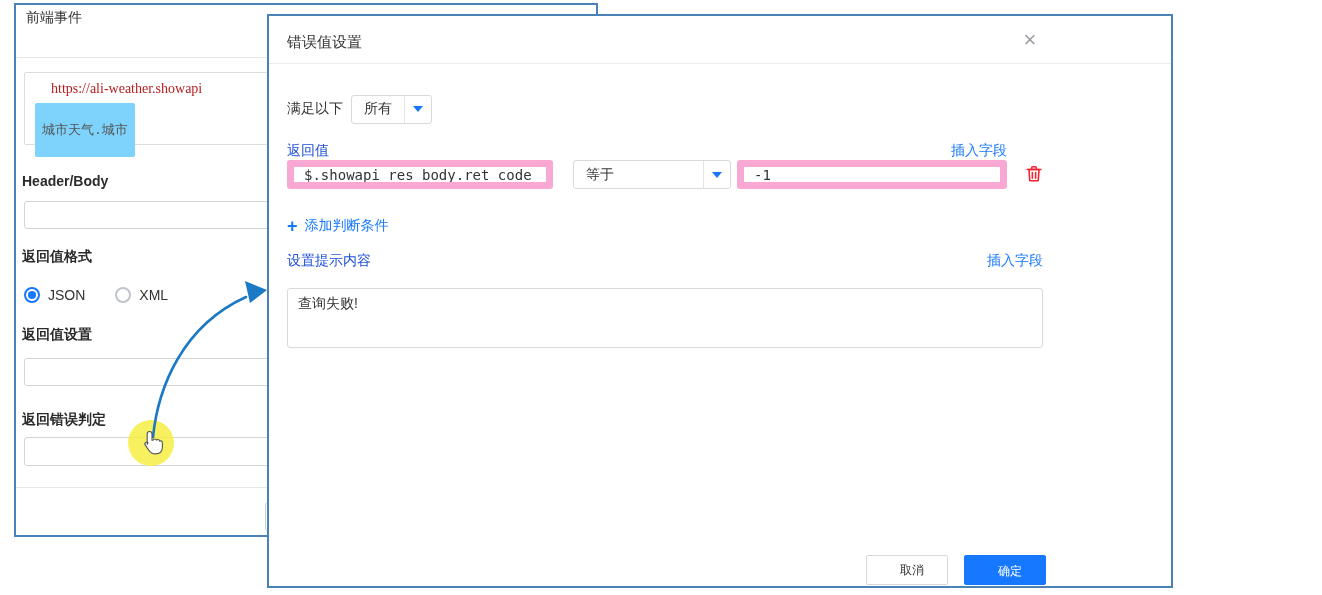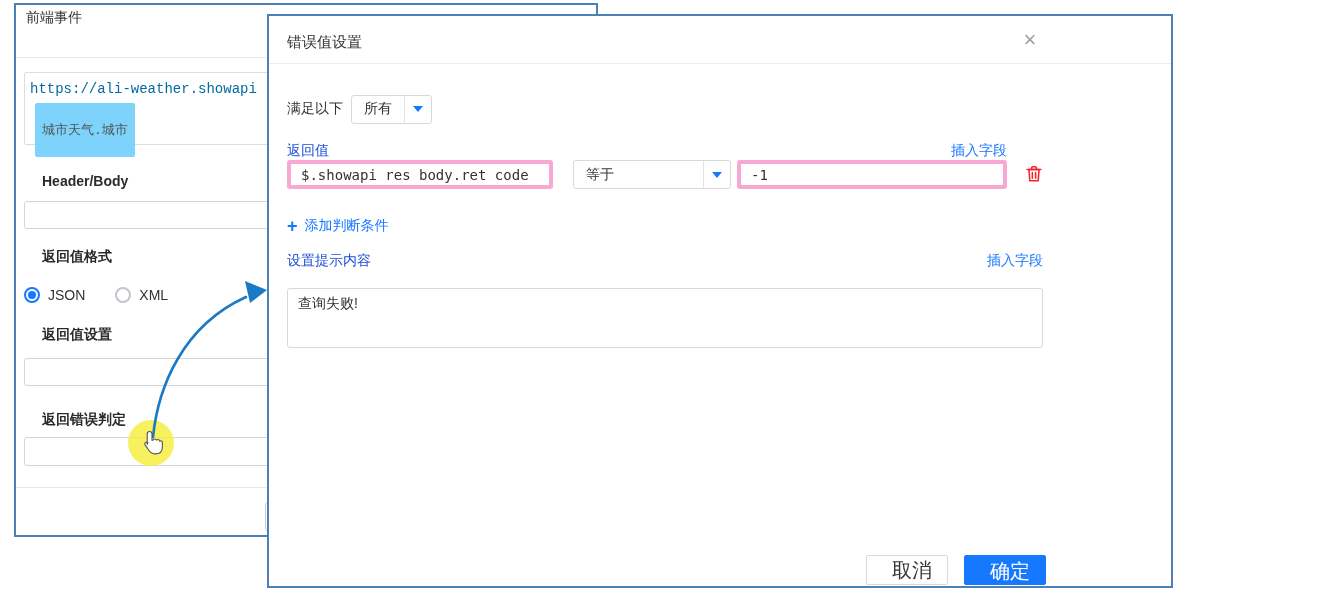--- a/index.html
+++ b/index.html
@@ -7,23 +7,23 @@
   body { font-family:"Liberation Sans","DejaVu Sans",sans-serif; color:#333; }
   .stage { position:relative; width:1322px; height:595px; background:#fff; overflow:hidden; }
 
   
   .panel { position:absolute; left:14px; top:3px; width:584px; height:534px;
            background:#fff; border:2px solid #4a82b8; z-index:1; }
   .panel .abs { position:absolute; }
   .panel-title { left:10px; top:4px; font-size:14px; color:#333; }
   .p-divider { left:0; width:100%; height:1px; background:#e8e8e8; }
   .url-box { left:8px; top:67px; width:565px; height:73px; border:1px solid #ddd; border-radius:2px; background:#fff; }
-  .url-text { position:absolute; left:5px; top:8px; font-family:Liberation Mono, monospace; font-size:14px; color:#0369a1; white-space:nowrap; }
+  .url-text { position:absolute; left:26px; top:8px; font-family:Liberation Serif, serif; font-size:14px; color:#b91c1c; white-space:nowrap; }
   .url-tag { position:absolute; left:10px; top:30px; background:#7dd3fc; color:#555; font-size:13px; padding:18px 7px; border-radius:2px; font-family:"DejaVu Sans Mono","Liberation Mono",monospace; }
-  .p-label { left:26px; font-size:14px; font-weight:bold; color:#2b2b2b; }
+  .p-label { left:6px; font-size:14px; font-weight:bold; color:#2b2b2b; }
   .ghost-btn { left:8px; width:565px; height:28px; background:#fff; border:1px solid #d4d4d4; border-radius:3px;
                font-size:14px; color:#4a4a4a; text-align:center; line-height:26px; cursor:pointer; }
   .radio-row { left:8px; top:282px; display:flex; align-items:center; gap:8px; }
   .radio { width:16px; height:16px; border-radius:50%; position:relative; }
   .radio.sel { border:2px solid #1677ff; }
   .radio.sel::after { content:""; position:absolute; left:2px; top:2px; width:8px; height:8px; border-radius:50%; background:#1677ff; }
   .radio.unsel { border:2px solid #c0c4cc; }
   .radio-label { font-size:14px; color:#333; margin-right:22px; }
   .footer-frag { left:249px; top:497px; width:140px; height:29px; border:1px solid #ccc; border-radius:3px; background:#fff; }
 
@@ -43,28 +43,28 @@
   .m-close { left:748px; top:12px; width:26px; height:26px; font-size:22px; line-height:24px; text-align:center; color:#9aa0a6; cursor:pointer; }
   .m-divider { left:0; top:47px; width:100%; height:1px; background:#ececec; }
   .cond-row { left:18px; top:78px; display:flex; align-items:center; height:30px; font-size:14px; color:#333; }
   .mini-select { display:flex; align-items:center; height:29px; border:1px solid #d9d9d9; border-radius:3px; margin:0 8px; cursor:pointer; background:#fff; }
   .mini-select .val { padding:0 12px; font-size:14px; color:#333; }
   .mini-select .sep { width:1px; height:100%; background:#e3e3e3; }
   .mini-select .caret-box { width:26px; display:flex; justify-content:center; align-items:center; height:100%; }
   .caret { width:0; height:0; border-left:5px solid transparent; border-right:5px solid transparent; border-top:6px solid #1677ff; }
   .m-label { font-size:14px; color:#1d4ed8; }
   .blue-link { font-size:14px; color:#1677ff; cursor:pointer; text-decoration:none; }
-  .t-input { border:4px solid #f9a8d4; border-radius:3px; height:29px; font-family:"DejaVu Sans Mono","Liberation Mono",monospace; font-size:14px; color:#333; padding:0 10px; background:#fff; }
+  .t-input { border:7px solid #f9a8d4; border-radius:3px; height:29px; font-family:"DejaVu Sans Mono","Liberation Mono",monospace; font-size:14px; color:#333; padding:0 10px; background:#fff; }
   .op-select { left:296px; top:144px; width:158px; }
   .op-select .val { flex:1; }
   .add-cond { left:18px; top:201px; display:flex; align-items:center; gap:7px; color:#1677ff; font-size:14px; cursor:pointer; }
   .add-cond .plus { font-size:18px; font-weight:bold; line-height:14px; }
   .prompt-area { left:18px; top:272px; width:756px; height:60px; border:1px solid #d9d9d9; border-radius:3px; background:#fff; }
   .prompt-text { position:absolute; left:10px; top:6px; font-size:14px; color:#333; }
-  .m-btn { height:30px; width:82px; border-radius:2px; font-size:20px; text-align:center; line-height:28px; cursor:pointer;padding-left:10px; }
+  .m-btn { height:30px; width:82px; border-radius:2px; font-size:12px; text-align:center; line-height:28px; cursor:pointer;padding-left:10px; }
   .btn-cancel { left:597px; top:539px; background:#fff; border:1px solid #d9d9d9; color:#333; }
   .btn-ok { left:695px; top:539px; background:#1677ff; border:1px solid #1677ff; color:#fff; line-height:30px; }
   .trash { left:754px; top:147px; width:22px; height:22px; cursor:pointer; }
 </style>
 </head>
 <body>
 
 <div class="stage">
 
   <section class="panel">

